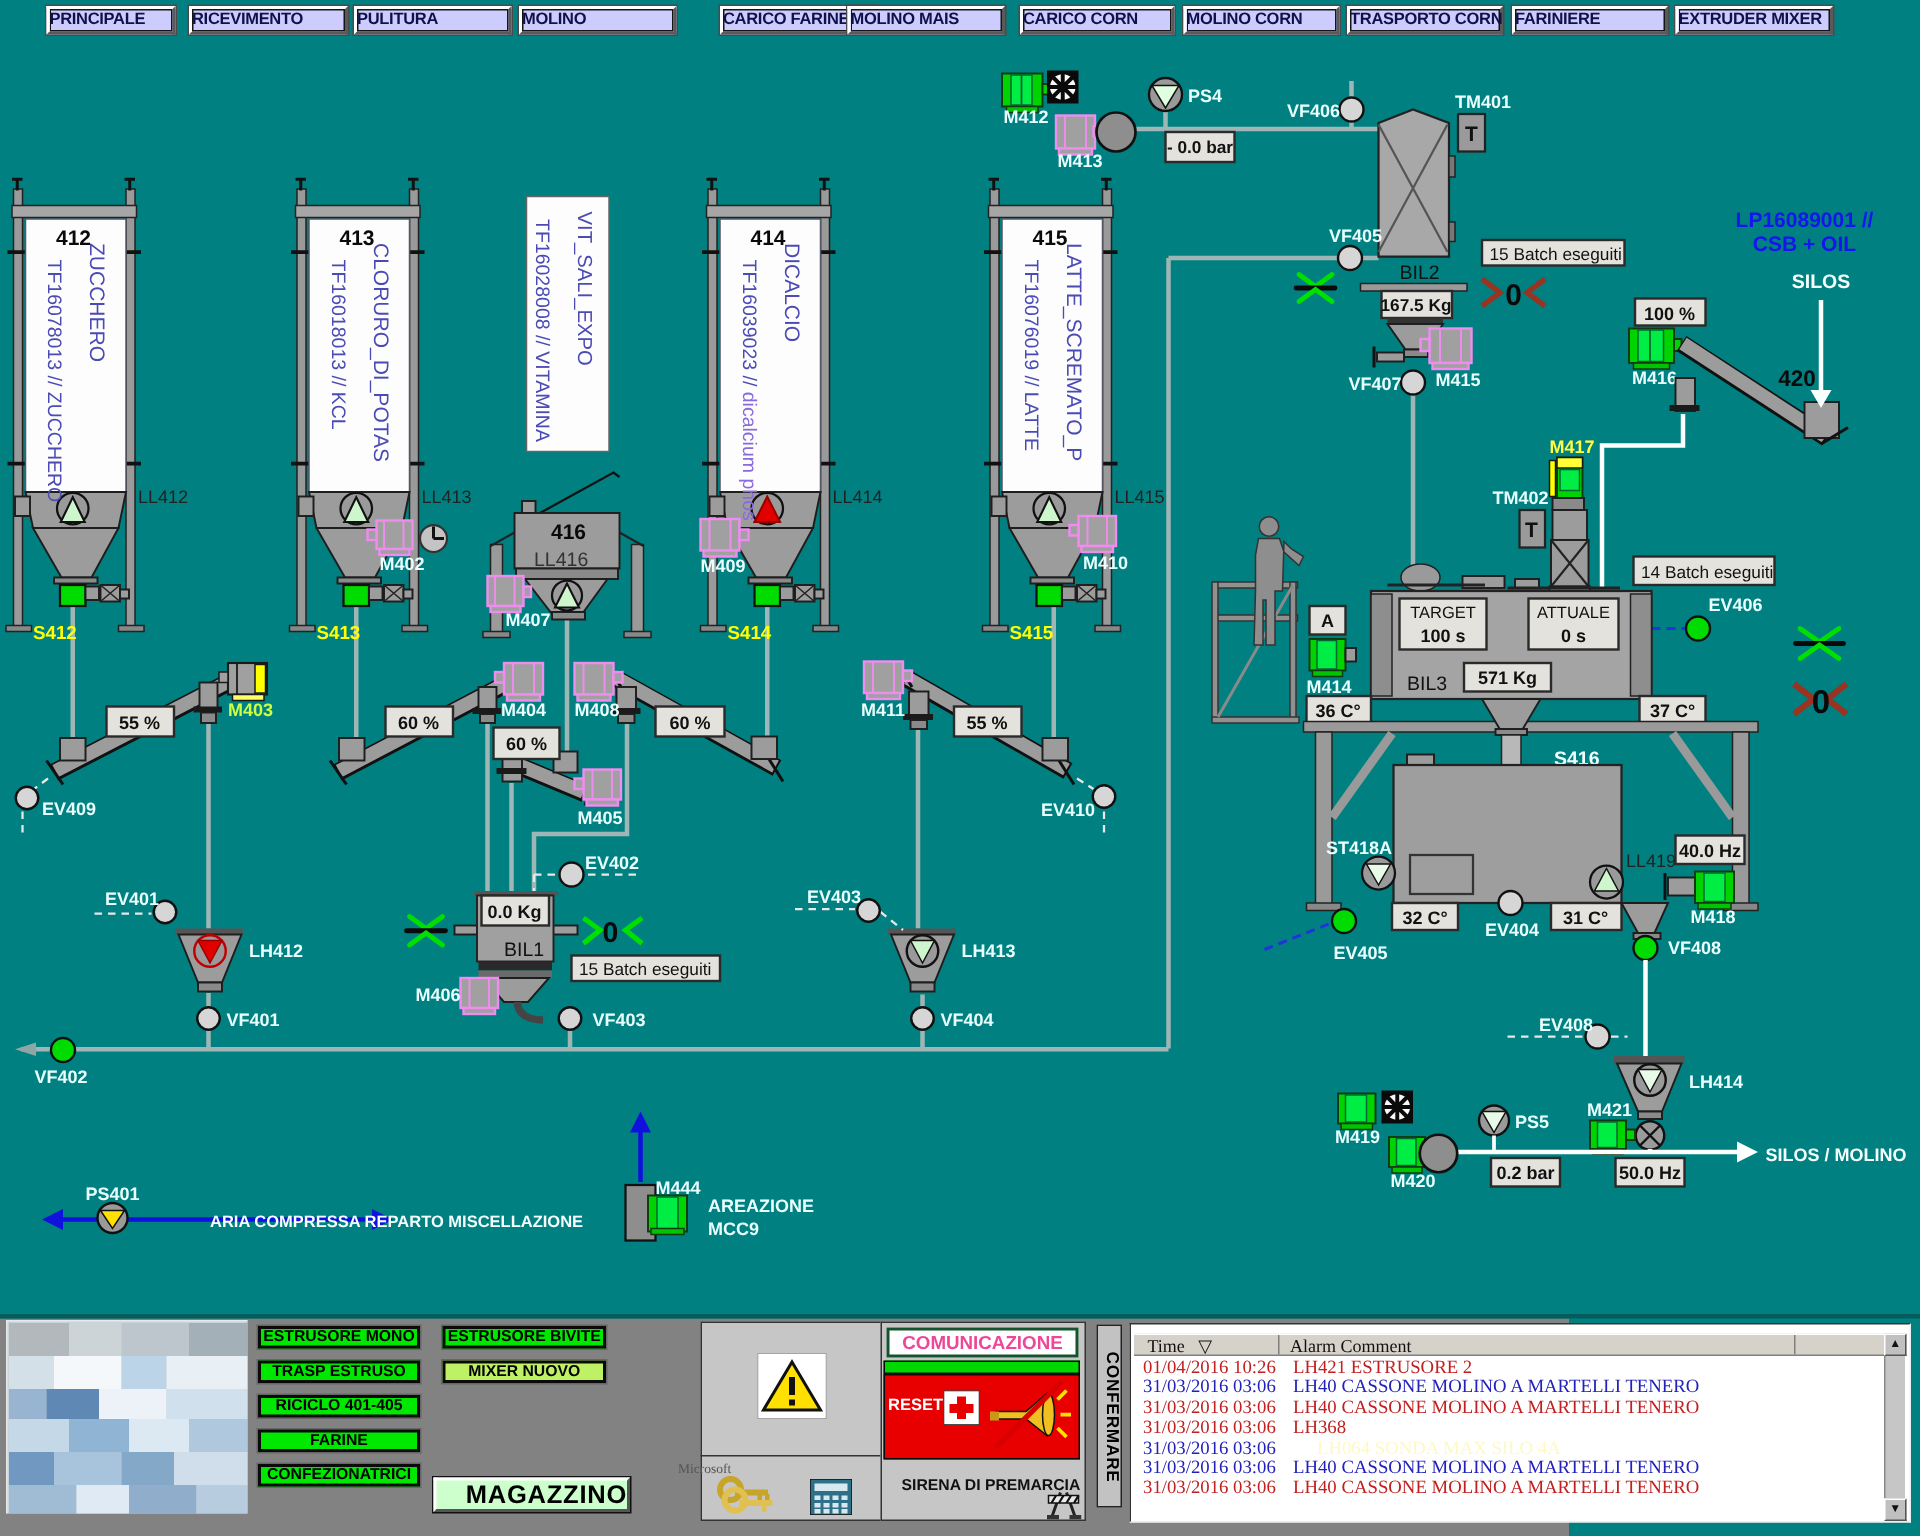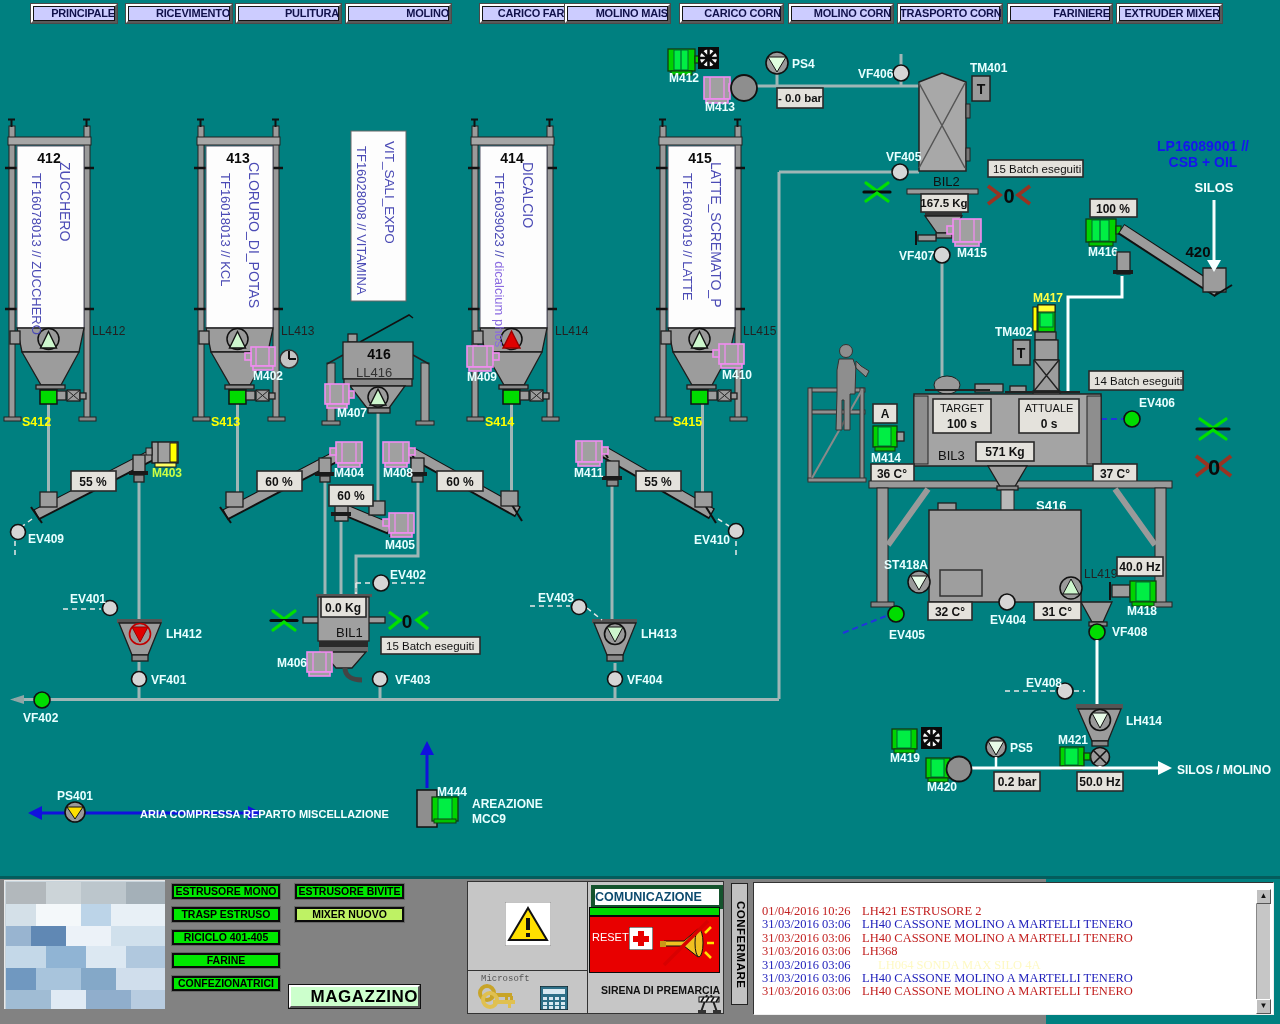--- a/index.html
+++ b/index.html
@@ -1,15 +1,15 @@
 <!DOCTYPE html>
 <html><head><meta charset="utf-8"><style>
 html,body{margin:0;padding:0}
 #pg{position:relative;width:1280px;height:1024px;background:#008080;font-family:"Liberation Sans",sans-serif;overflow:hidden}
-.nb{position:absolute;top:4px;height:15px;background:#CCCCFF;border:2px solid;border-color:#FFFFFF #5A5A5A #5A5A5A #FFFFFF;box-shadow:0 0 0 1px #4A4A4A,inset 0 0 0 1px #151515;color:#10104A;font-weight:bold;font-size:11px;text-align:right;line-height:15px;white-space:nowrap;letter-spacing:-0.2px}
+.nb{position:absolute;top:4px;height:15px;background:#CCCCFF;border:2px solid;border-color:#FFFFFF #5A5A5A #5A5A5A #FFFFFF;box-shadow:0 0 0 1px #4A4A4A,inset 0 0 0 1px #151515;color:#10104A;font-weight:bold;font-size:11px;text-align:left;line-height:15px;white-space:nowrap;letter-spacing:-0.2px}
 #bb{position:absolute;left:0;top:879px;width:1046px;height:145px;background:#828282}
 .gb{position:absolute;background:#00E800;border:2px solid #0A0A0A;color:#000;font-weight:bold;font-size:10.5px;text-align:center;line-height:11px;box-shadow:0 0 0 1px #666}
 svg text{white-space:pre}
 </style></head><body>
 <div id="pg">
 <div class="nb" style="left:31px;width:82px">PRINCIPALE</div>
 <div class="nb" style="left:126px;width:102px">RICEVIMENTO</div>
 <div class="nb" style="left:236px;width:101px">PULITURA</div>
 <div class="nb" style="left:346px;width:101px">MOLINO</div>
 <div class="nb" style="left:480px;width:100px">CARICO FARINE</div>
@@ -642,21 +642,21 @@
 <div class="gb" style="left:295px;top:28px;width:105px;height:11px;background:#bef264">MIXER NUOVO</div>
 <div style="position:absolute;left:289px;top:106px;width:127px;height:19px;background:#CCFFCC;border:2px solid;border-color:#FFFFFF #555 #555 #FFFFFF;box-shadow:0 0 0 1px #111;color:#000;font-weight:bold;font-size:17px;text-align:right;line-height:19px;letter-spacing:0.5px">MAGAZZINO</div>
 <div style="position:absolute;left:467px;top:2px;width:120px;height:131px;background:#C6C6C6;border:1px solid #333"></div>
 <div style="position:absolute;left:467px;top:91px;width:120px;height:1px;background:#333"></div>
 <svg width="46" height="44" style="position:absolute;left:505px;top:23px">
         <rect width="46" height="44" fill="#FFFFFF" stroke="#888"></rect>
         <polygon points="23,6 42,38 4,38" fill="#FFE000" stroke="#111" stroke-width="2"></polygon>
         <rect x="21" y="16" width="4" height="12" fill="#111"></rect>
         <rect x="21" y="31" width="4" height="4" fill="#111"></rect>
       </svg>
-<div style="position:absolute;left:481px;top:95px;font-size:9px;color:#555;font-family:Liberation Mono, monospace">Microsoft</div>
+<div style="position:absolute;left:452px;top:95px;font-size:9px;color:#555;font-family:Liberation Serif, serif">Microsoft</div>
 <svg width="40" height="30" style="position:absolute;left:477px;top:104px">
         <circle cx="10" cy="10" r="7" fill="none" stroke="#C8A428" stroke-width="4"></circle>
         <rect x="13" y="10" width="22" height="4" fill="#C8A428"></rect>
         <rect x="28" y="13" width="3" height="5" fill="#C8A428"></rect>
         <rect x="33" y="13" width="3" height="5" fill="#C8A428"></rect>
         <circle cx="13" cy="17" r="7" fill="none" stroke="#E0C050" stroke-width="4"></circle>
         <rect x="16" y="17" width="22" height="4" fill="#E0C050"></rect>
         <rect x="31" y="20" width="3" height="5" fill="#E0C050"></rect>
       </svg>
 <svg width="28" height="24" style="position:absolute;left:540px;top:107px">
@@ -671,24 +671,24 @@
           <rect x="9" y="16" width="4" height="3"></rect>
           <rect x="15" y="16" width="4" height="3"></rect>
           <rect x="21" y="16" width="4" height="3"></rect>
           <rect x="3" y="20" width="4" height="3"></rect>
           <rect x="9" y="20" width="4" height="3"></rect>
           <rect x="15" y="20" width="4" height="3"></rect>
           <rect x="21" y="20" width="4" height="3"></rect>
         </g>
       </svg>
 <div style="position:absolute;left:587px;top:2px;width:135px;height:131px;background:#C6C6C6;border:1px solid #333"></div>
-<div style="position:absolute;left:591px;top:6px;width:124px;height:16px;background:#FFFFFF;border:4px solid #14532d;color:#0c4a6e;font-weight:bold;font-size:12.5px;line-height:16px">COMUNICAZIONE</div>
+<div style="position:absolute;left:591px;top:6px;width:124px;height:16px;background:#FFFFFF;border:2px solid #14532d;color:#ec4899;font-weight:bold;font-size:12.5px;text-align:center;line-height:16px">COMUNICAZIONE</div>
 <div style="position:absolute;left:589px;top:28px;width:129px;height:7px;background:#00D800;border:1px solid #0A0A0A"></div>
 <div style="position:absolute;left:589px;top:37px;width:129px;height:55px;background:#E80000;border:1px solid #0A0A0A"></div>
-<div style="position:absolute;left:592px;top:52px;color:#FFF;font-weight:normal;font-size:11px">RESET</div>
+<div style="position:absolute;left:592px;top:52px;color:#FFF;font-weight:bold;font-size:11px">RESET</div>
 <svg width="24" height="23" style="position:absolute;left:629px;top:48px">
         <rect width="24" height="23" fill="#FFF" stroke="#111"></rect>
         <polygon points="9,4 15,4 15,9 20,9 20,15 15,15 15,19 9,19 9,15 4,15 4,9 9,9" fill="#E80000"></polygon>
       </svg>
 <svg width="58" height="50" style="position:absolute;left:658px;top:40px">
         <polygon points="6,22 26,22 40,10 40,38 26,27 6,27" fill="#F0C020" stroke="#111"></polygon>
         <ellipse cx="41" cy="24" rx="4" ry="14" fill="#F0C020" stroke="#111"></ellipse>
         <rect x="2" y="22" width="6" height="6" fill="#C89818"></rect>
         <path d="M47 14L53 8M49 24H56M47 33L53 39" stroke="#FFE000" stroke-width="2.5"></path>
         <path d="M6 46L50 2" stroke="#D80000" stroke-width="3.5"></path>
@@ -696,20 +696,26 @@
 <div style="position:absolute;left:601px;top:105px;color:#111;font-size:10.5px;font-weight:bold">SIRENA DI PREMARCIA</div>
 <svg width="24" height="20" style="position:absolute;left:697px;top:114px">
         <path d="M4 19L10 2M20 19L14 2" stroke="#222" stroke-width="2" fill="none"></path>
         <rect x="2" y="4" width="20" height="5" fill="#E8E8E8" stroke="#111"></rect>
         <path d="M4 9L7 4M9 9L12 4M14 9L17 4M19 9L22 4" stroke="#111" stroke-width="1.5"></path>
         <rect x="1" y="17" width="8" height="3" fill="#333"></rect>
         <rect x="16" y="17" width="8" height="3" fill="#333"></rect>
       </svg>
 <div style="position:absolute;left:731px;top:4px;width:15px;height:118px;background:#C2C2C2;border:1px solid #222;color:#000;font-weight:bold;font-size:11.5px;line-height:1.05;text-align:center;writing-mode:vertical-rl;letter-spacing:0.5px;padding-top:2px">CONFERMARE</div>
 <div style="position:absolute;left:753px;top:3px;width:519px;height:131px;background:#FFFFFF;border:1px solid;border-color:#333 #EEE #EEE #333"></div>
+<div style="position:absolute;left:756px;top:10px;width:513px;height:13px;background:#D6D2CA;border-top:1px solid #FFF;border-bottom:1px solid #808080;font-family:'Liberation Serif',serif;font-size:12px;color:#111">
+<span style="position:absolute;left:9px;top:0px">Time&nbsp;&nbsp;&nbsp;▽</span>
+        <span style="position:absolute;left:104px;top:0px">Alarm Comment</span>
+<span style="position:absolute;left:96px;top:0;width:1px;height:13px;background:#808080"></span>
+        <span style="position:absolute;left:440px;top:0;width:1px;height:13px;background:#808080"></span>
+</div>
 <div style="position:absolute;left:762px;top:26px;font-family:'Liberation Serif',serif;font-size:12.5px;line-height:13.4px;white-space:pre;color:#C22020"><span>01/04/2016 10:26</span><span style="position:absolute;left:100px">LH421 ESTRUSORE 2</span>
 <span style="color:#2222BB">31/03/2016 03:06</span><span style="position:absolute;left:100px;color:#2222BB">LH40 CASSONE MOLINO A MARTELLI TENERO</span>
 <span>31/03/2016 03:06</span><span style="position:absolute;left:100px">LH40 CASSONE MOLINO A MARTELLI TENERO</span>
 <span>31/03/2016 03:06</span><span style="position:absolute;left:100px">LH368</span>
 <span style="color:#2222BB">31/03/2016 03:06</span><span style="position:absolute;left:116px;color:#fef9c3">LH064 SONDA MAX SILO 4A</span>
 <span style="color:#2222BB">31/03/2016 03:06</span><span style="position:absolute;left:100px;color:#2222BB">LH40 CASSONE MOLINO A MARTELLI TENERO</span>
 <span>31/03/2016 03:06</span><span style="position:absolute;left:100px">LH40 CASSONE MOLINO A MARTELLI TENERO</span></div>
 <div style="position:absolute;left:1256px;top:10px;width:13px;height:123px;background:#C6C6C6;border-left:1px solid #888"></div>
 <div style="position:absolute;left:1256px;top:10px;width:13px;height:13px;background:#C0C0C0;border:1px solid;border-color:#FFF #555 #555 #FFF;font-size:8px;text-align:center;line-height:11px;color:#111">▲</div>
 <div style="position:absolute;left:1256px;top:120px;width:13px;height:13px;background:#C0C0C0;border:1px solid;border-color:#FFF #555 #555 #FFF;font-size:8px;text-align:center;line-height:11px;color:#111">▼</div>

